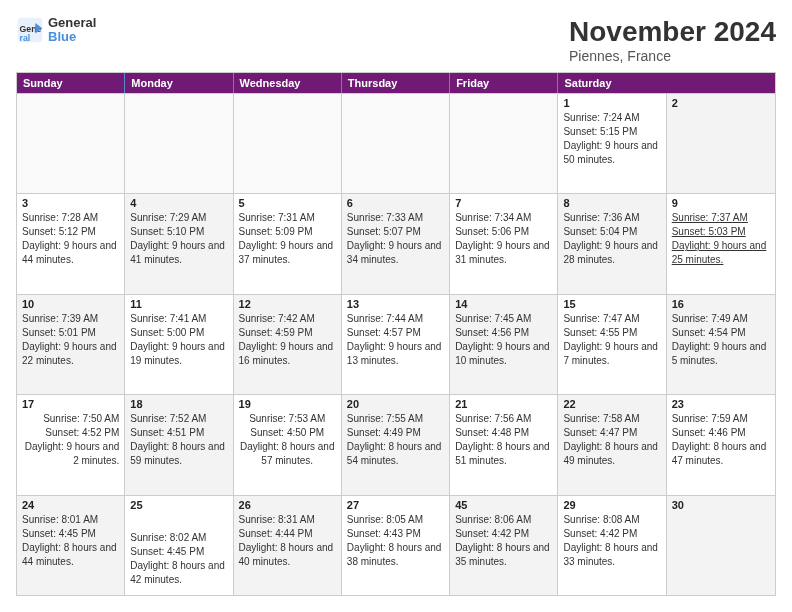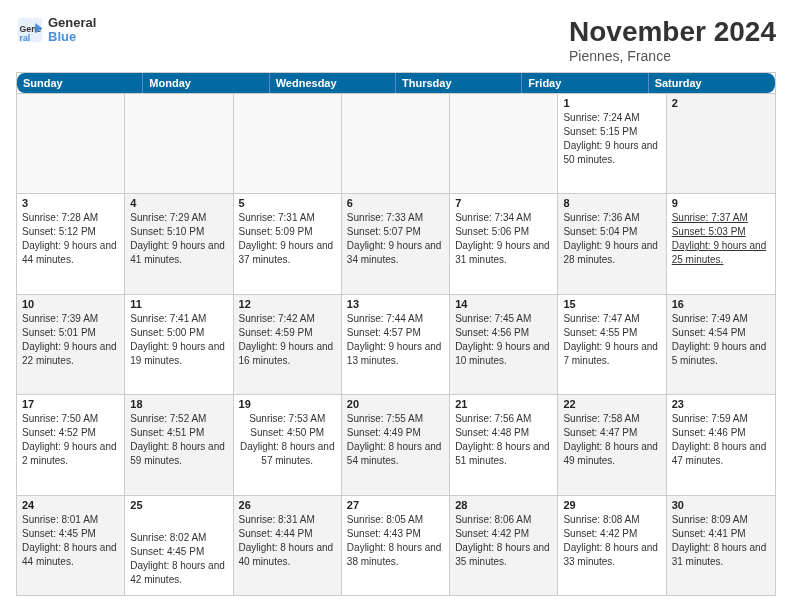--- a/index.html
+++ b/index.html
@@ -45,23 +45,22 @@
       color: #555;
     }
     .calendar {
       flex: 1;
       display: flex;
       flex-direction: column;
       border: 1px solid #ccc;
     }
     .cal-header {
       display: grid;
-      grid-template-columns: repeat(6, 1fr);
-      background: #0369a1;
-      border-radius: 8px;
+      grid-template-columns: repeat(7, 1fr);
+      background: #701a75;
     }
     .cal-header-cell {
       color: #fff;
       font-size: 11px;
       font-weight: bold;
       padding: 4px 6px;
       text-align: left;
       border-right: 1px solid #5588cc;
     }
     .cal-header-cell:last-child { border-right: none; }
@@ -234,21 +233,21 @@
           <div class="cal-cell shade">
             <span class="day-num">16</span>
             <div class="day-info" style="white-space: pre-line;">Sunrise: 7:49 AM
 Sunset: 4:54 PM
 Daylight: 9 hours and 5 minutes.</div>
           </div>
         </div>
         <div class="cal-row">
           <div class="cal-cell">
             <span class="day-num">17</span>
-            <div class="day-info" style="white-space: pre-line;">Sunrise: 7:50 AM
+            <div class="day-info" style="white-space: pre-line; text-align: right;">Sunrise: 7:50 AM
 Sunset: 4:52 PM
 Daylight: 9 hours and 2 minutes.</div>
           </div>
           <div class="cal-cell shade">
             <span class="day-num">18</span>
             <div class="day-info" style="white-space: pre-line;">Sunrise: 7:52 AM
 Sunset: 4:51 PM
 Daylight: 8 hours and 59 minutes.</div>
           </div>
           <div class="cal-cell">
@@ -301,33 +300,30 @@
 Sunset: 4:44 PM
 Daylight: 8 hours and 40 minutes.</div>
           </div>
           <div class="cal-cell">
             <span class="day-num">27</span>
             <div class="day-info" style="white-space: pre-line;">Sunrise: 8:05 AM
 Sunset: 4:43 PM
 Daylight: 8 hours and 38 minutes.</div>
           </div>
           <div class="cal-cell shade">
-            <span class="day-num">28</span>
+            <span class="day-num">45</span>
             <div class="day-info" style="white-space: pre-line;">Sunrise: 8:06 AM
 Sunset: 4:42 PM
 Daylight: 8 hours and 35 minutes.</div>
           </div>
           <div class="cal-cell">
             <span class="day-num">29</span>
             <div class="day-info" style="white-space: pre-line;">Sunrise: 8:08 AM
 Sunset: 4:42 PM
 Daylight: 8 hours and 33 minutes.</div>
           </div>
           <div class="cal-cell shade">
             <span class="day-num">30</span>
-            <div class="day-info" style="white-space: pre-line;">Sunrise: 8:09 AM
-Sunset: 4:41 PM
-Daylight: 8 hours and 31 minutes.</div>
           </div>
         </div>
       </div>
   </div>
 </div>
 
 </body></html>

